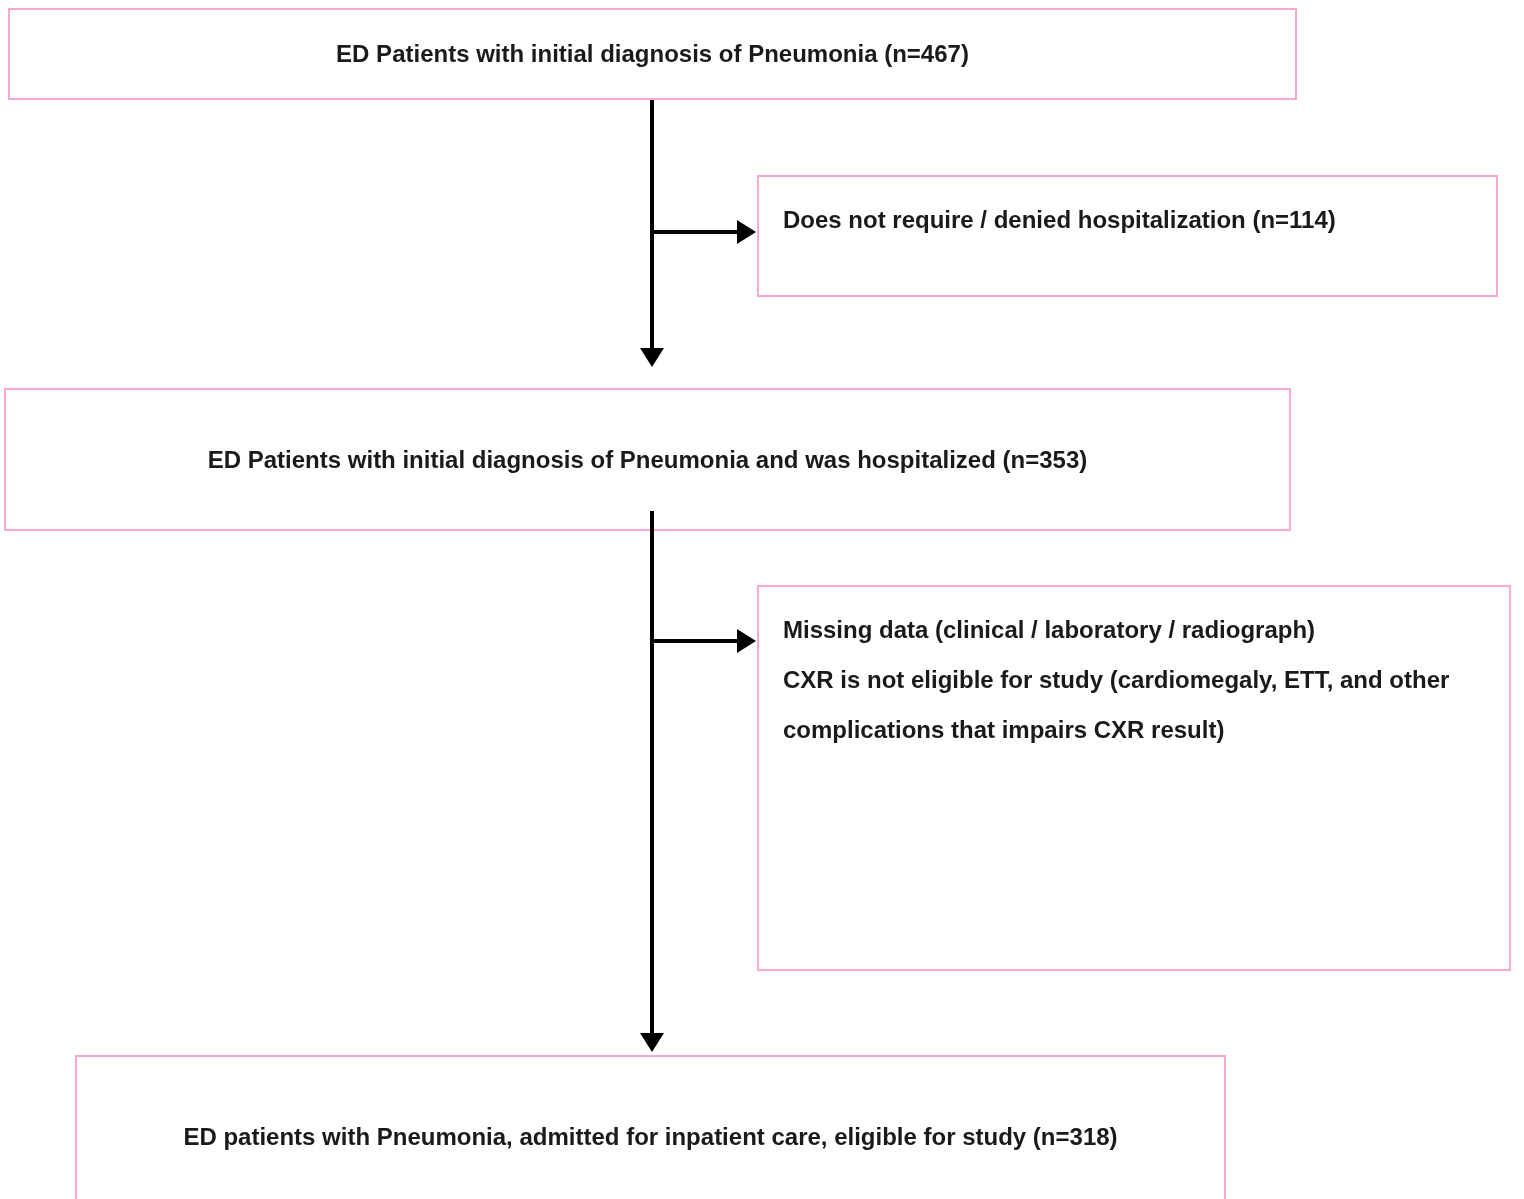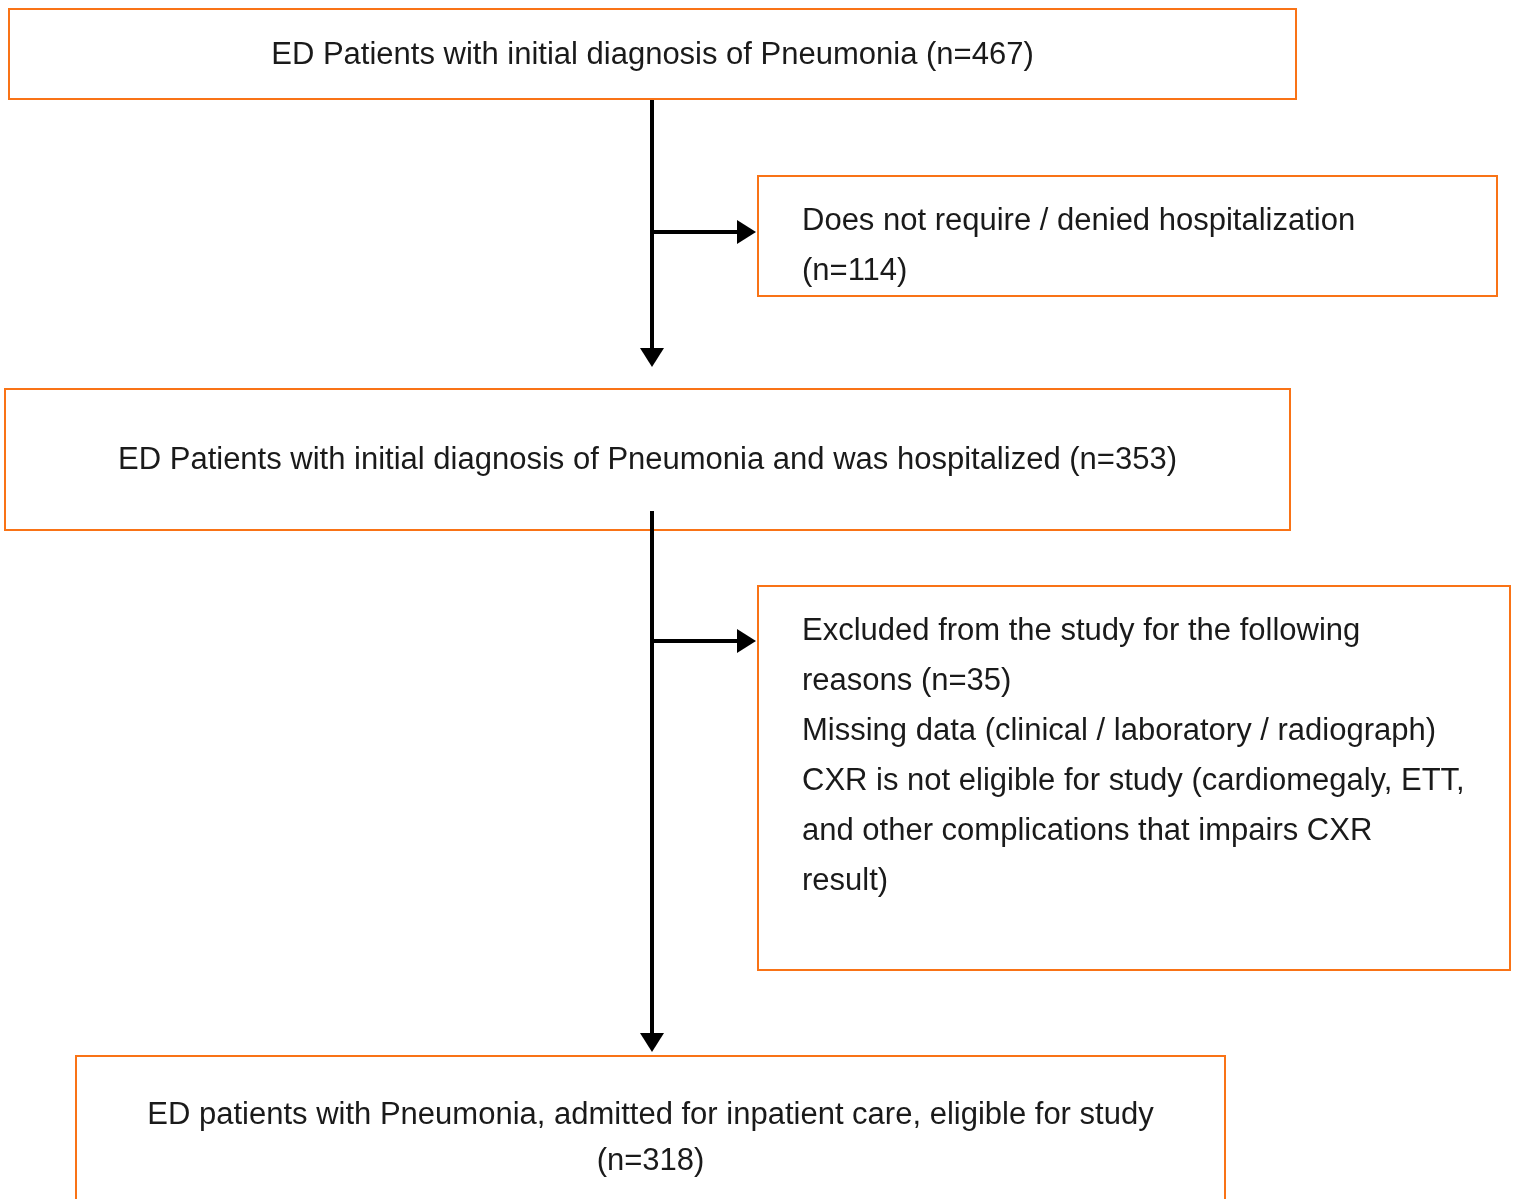--- a/index.html
+++ b/index.html
@@ -10,37 +10,37 @@
   .canvas {
     position: relative;
     width: 1524px;
     height: 1199px;
     background: #ffffff;
     font-family: "Liberation Sans", "DejaVu Sans", sans-serif;
     color: #1a1a1a;
   }
   .box {
     position: absolute;
-    border: 2px solid #f97316;
+    border: 2px solid #f9a8d4;
     background: #ffffff;
-    font-weight: normal;
-    font-size: 31px;
+    font-weight: bold;
+    font-size: 24px;
     line-height: 1.5;
     box-sizing: border-box;
   }
   .box.center {
     display: flex;
     align-items: center;
     justify-content: center;
     text-align: center;
     padding: 8px 30px;
   }
   .box.left {
     text-align: left;
-    padding: 18px 43px;
+    padding: 18px 24px;
   }
   .box.left .line {
     line-height: 50px;
   }
   
   .stem-v {
     position: absolute;
     width: 4px;
     background: #000000;
   }
@@ -107,21 +107,20 @@
     <span>ED Patients with initial diagnosis of Pneumonia and was hospitalized (n=353)</span>
   </div>
 
   <div class="stem-v" id="stem-v2"></div>
   <div class="head-down" id="head-v2"></div>
 
   <div class="stem-h" id="stem-h2"></div>
   <div class="head-right" id="head-h2"></div>
 
   <div class="box left" id="box-side-excluded">
-    <div class="line">Excluded from the study for the following reasons (n=35)</div>
     <div class="line">Missing data (clinical / laboratory / radiograph)</div>
     <div class="line">CXR is not eligible for study (cardiomegaly, ETT, and other complications that impairs CXR result)</div>
   </div>
 
   <div class="box center" id="box-eligible">
     <span>ED patients with Pneumonia, admitted for inpatient care, eligible for study (n=318)</span>
   </div>
 
 </div>
 

